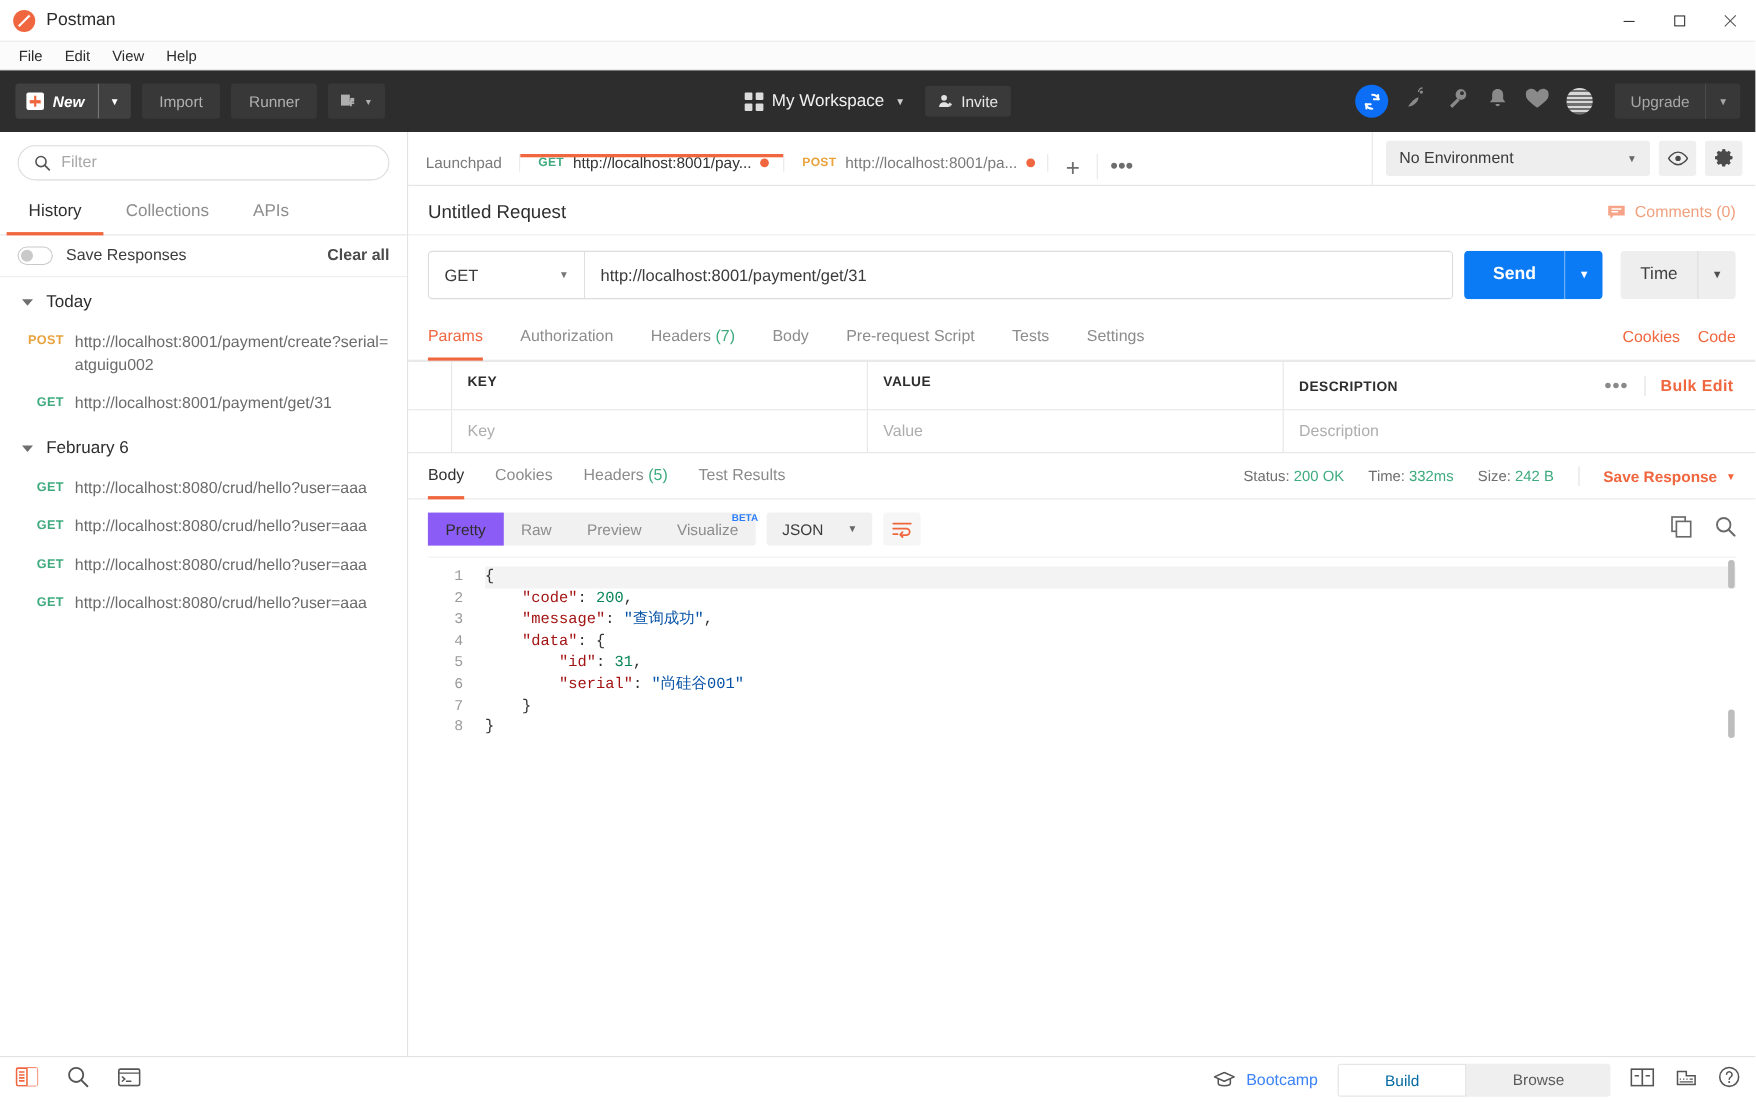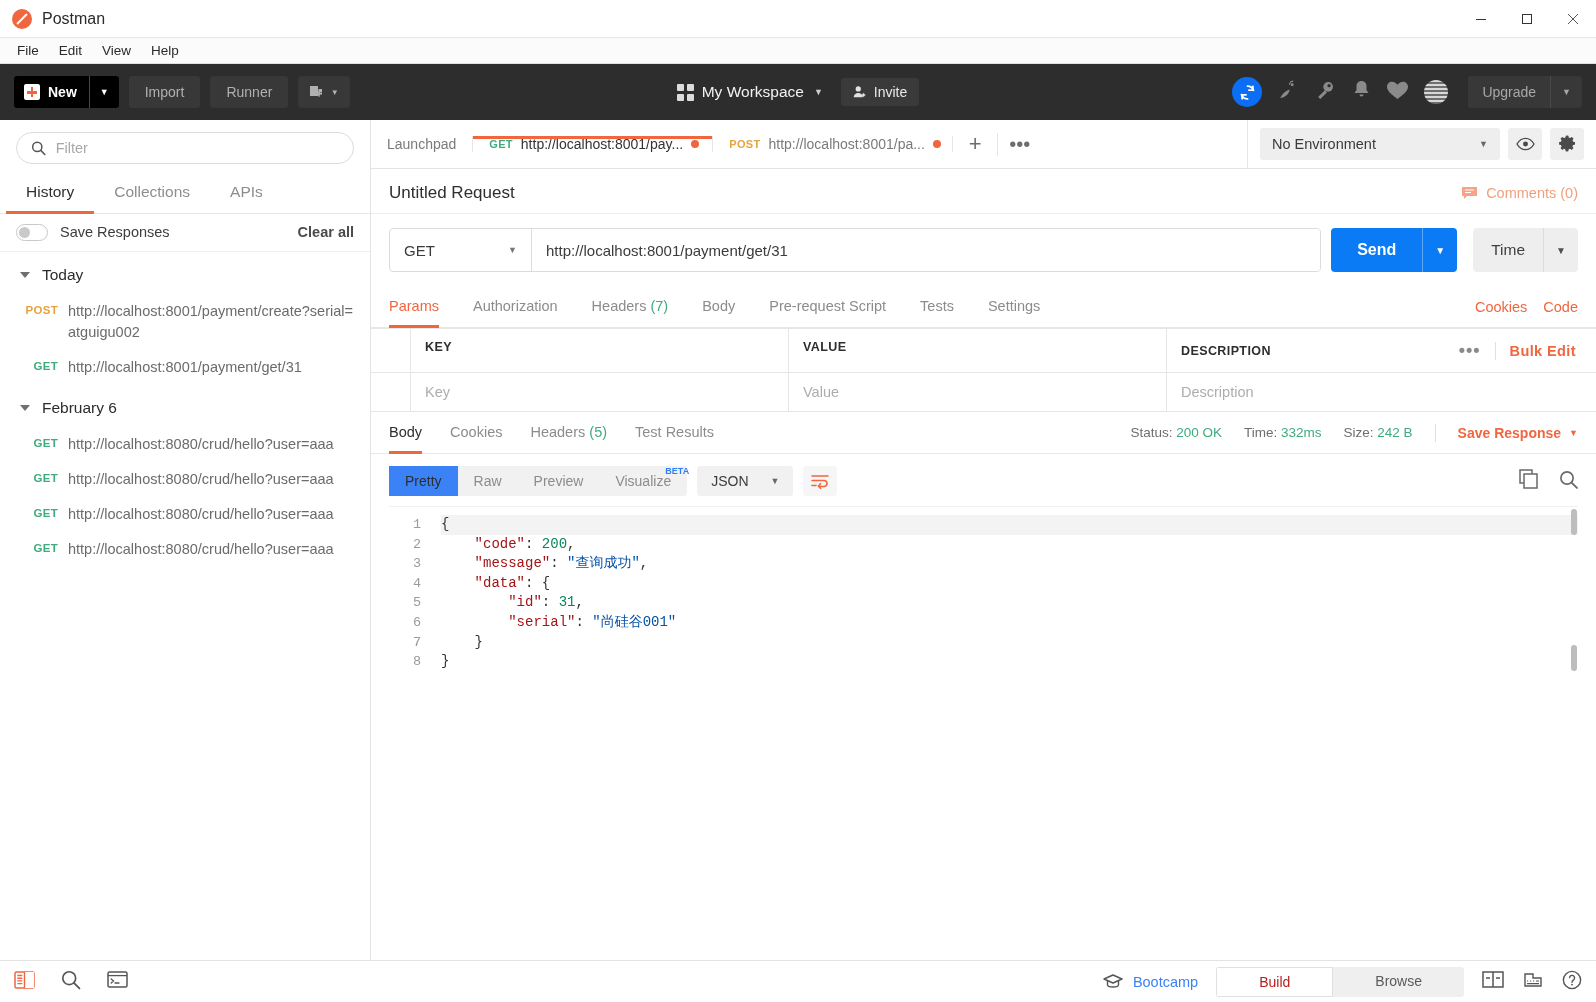--- a/index.html
+++ b/index.html
@@ -37,22 +37,22 @@
     padding-left: 8px; border-bottom:1px solid #e0e0e0; background:#fbfbfb; flex:none;
   }
   .menu-item { font-size: 13.5px; color:#2b2b2b; padding: 2px 9px; border-radius:2px; }
 
   
   .toolbar {
     height: 56px; background:#2d2d2d; display:flex; align-items:center;
     padding: 0 14px; flex:none; position:relative;
   }
   .btn-new {
-    display:flex; align-items:center; background:#000000; border-radius:3px;
-    height: 32px; color:#fff; font-size:14px; font-weight:600; overflow:hidden;
+    display:flex; align-items:center; background:#404040; border-radius:3px;
+    height: 32px; color:#fff; font-size:14px; font-weight:600; overflow:hidden;font-style:italic;
   }
   .btn-new .lbl { display:flex; align-items:center; gap:8px; padding: 0 12px 0 10px; }
   .plus-sq {
     width:16px; height:16px; background:#fff; border-radius:2px; position:relative;
   }
   .plus-sq::before, .plus-sq::after {
     content:""; position:absolute; background:#f0663f;
   }
   .plus-sq::before { left:3px; top:7px; width:10px; height:2.5px; }
   .plus-sq::after  { left:6.8px; top:3px; width:2.5px; height:10px; }
@@ -143,21 +143,21 @@
   }
   .verb.get { color:#3fab7e; }
   .verb.post { color:#e8a33d; }
   .hist-url { font-size:14.5px; color:#6b6b6b; line-height:1.45; word-break:break-all; }
 
   
   .main { flex:1; display:flex; flex-direction:column; min-width:0; }
 
   
   .tabstrip { height:49px; display:flex; align-items:stretch; border-bottom:1px solid #e3e3e3; flex:none; }
-  .tabs { display:flex; align-items:center; }
+  .tabs { display:flex; align-items:flex-start;margin-top:20px; }
   .rtab {
     display:flex; align-items:center; gap:8px; padding: 0 16px; font-size:14px; color:#7a7a7a;
     border-right:1px solid #e6e6e6; position:relative; max-width:240px; white-space:nowrap;
   }
   .rtab.active { color:#333; background:#fff; }
   .rtab.active::before {
     content:""; position:absolute; left:0; right:0; top:0; height:3px; background:#f0663f;
   }
   .rtab .v { font-size:11px; font-weight:700; letter-spacing:.3px; }
   .rtab .v.get { color:#3fab7e; }
@@ -233,21 +233,21 @@
   .resp-tab { font-size:14.5px; color:#8c8c8c; padding: 12px 0 11px 0; margin-right:28px;
               border-bottom:3px solid transparent; margin-bottom:-1px; }
   .resp-tab.active { color:#2e2e2e; border-bottom-color:#f0663f; }
   .resp-meta { margin-left:auto; display:flex; align-items:center; gap:22px; font-size:13.5px; color:#6e6e6e; }
   .meta-val { color:#3fab7e; }
   .save-resp { color:#f0663f; font-weight:600; font-size:14px; display:flex; align-items:center; gap:8px; }
 
   .fmt-row { display:flex; align-items:center; gap:10px; padding: 12px 18px 10px 18px; }
   .fmt-group { display:flex; background:#f1f1f1; border-radius:3px; }
   .fmt { font-size:14px; color:#8c8c8c; padding: 7px 16px; position:relative; }
-  .fmt.active { color:#2e2e2e; background:#3b82f6; }
+  .fmt.active { color:#2e2e2e; background:#8b5cf6; }
   .beta { position:absolute; top:0px; right:-2px; font-size:9px; color:#2d7ff9; font-weight:700; }
   .json-sel { display:flex; align-items:center; gap:22px; background:#f1f1f1; border-radius:3px;
               padding: 7px 14px; font-size:14px; color:#3b3b3b; }
   .wrap-btn { width:34px; height:30px; border-radius:3px; background:#f6f6f6;
               display:flex; align-items:center; justify-content:center; }
   .fmt-right { margin-left:auto; display:flex; gap:20px; align-items:center; }
 
   .code-area { flex:1; display:flex; min-height:0; position:relative; overflow:hidden;
                border-top:1px solid #f0f0f0; margin: 0 18px; }
   .gutter { width:42px; flex:none; text-align:right; padding: 8px 10px 0 0;
@@ -263,21 +263,21 @@
   .sb-thumb { position:absolute; right:1px; width:6px; background:#bdbdbd; border-radius:3px; }
 
   
   .footer { height:42px; border-top:1px solid #e3e3e3; display:flex; align-items:center;
             padding: 0 14px; flex:none; background:#fff; }
   .f-left { display:flex; align-items:center; gap:26px; }
   .f-right { margin-left:auto; display:flex; align-items:center; gap:18px; }
   .bootcamp { display:flex; align-items:center; gap:10px; font-size:14.5px; color:#3b82f6; }
   .bb-group { display:flex; background:#efefef; border-radius:3px; overflow:hidden; }
   .bb { padding: 6px 42px; font-size:14px; color:#5a5a5a; }
-  .bb.active { background:#fff; color:#b91c1c; border:1px solid #e0e0e0; }
+  .bb.active { background:#fff; color:#0369a1; border:1px solid #e0e0e0; }
 </style>
 </head>
 <body>
 
 <div class="app">
 
   <div class="titlebar">
     <span class="logo"></span>
     <span class="title-text">Postman</span>
     <div class="win-ctrls">

